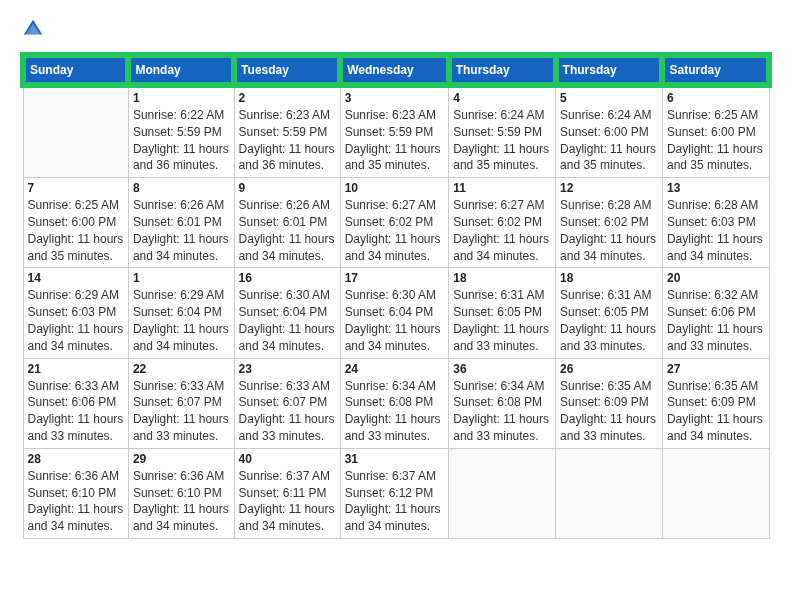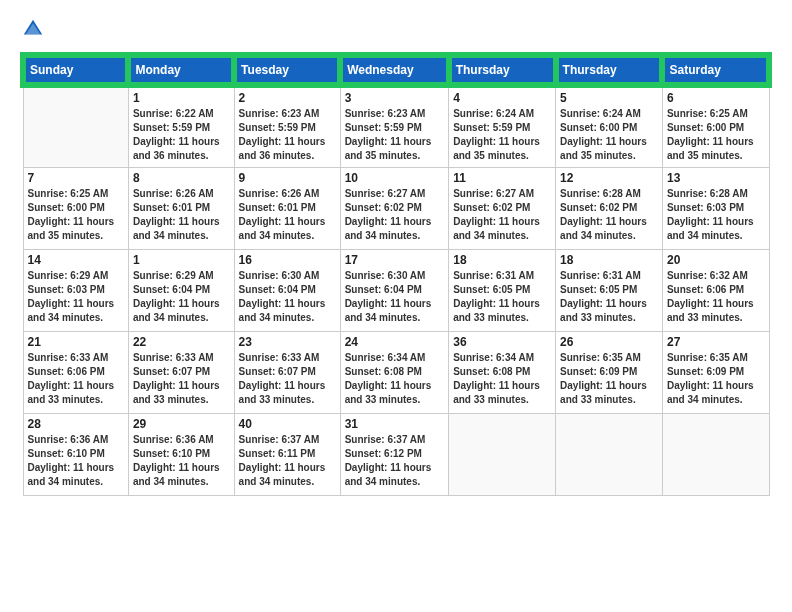--- a/index.html
+++ b/index.html
@@ -81,24 +81,23 @@
       background: #f9f9f9;
     }
     .day-number {
       font-size: 12px;
       font-weight: bold;
       color: #222;
       display: block;
       margin-bottom: 2px;
     }
     .day-info {
-      font-size: 10px;
+      font-size: 12px;
       color: #333;
       line-height: 1.4;
-      font-weight: bold;
     }
   </style>
 </head>
 <body>
 
 <div class="page">
   <div class="header">
     <div class="logo">
       <div>
         <svg class="logo-icon" viewBox="0 0 24 24" xmlns="http://www.w3.org/2000/svg">

